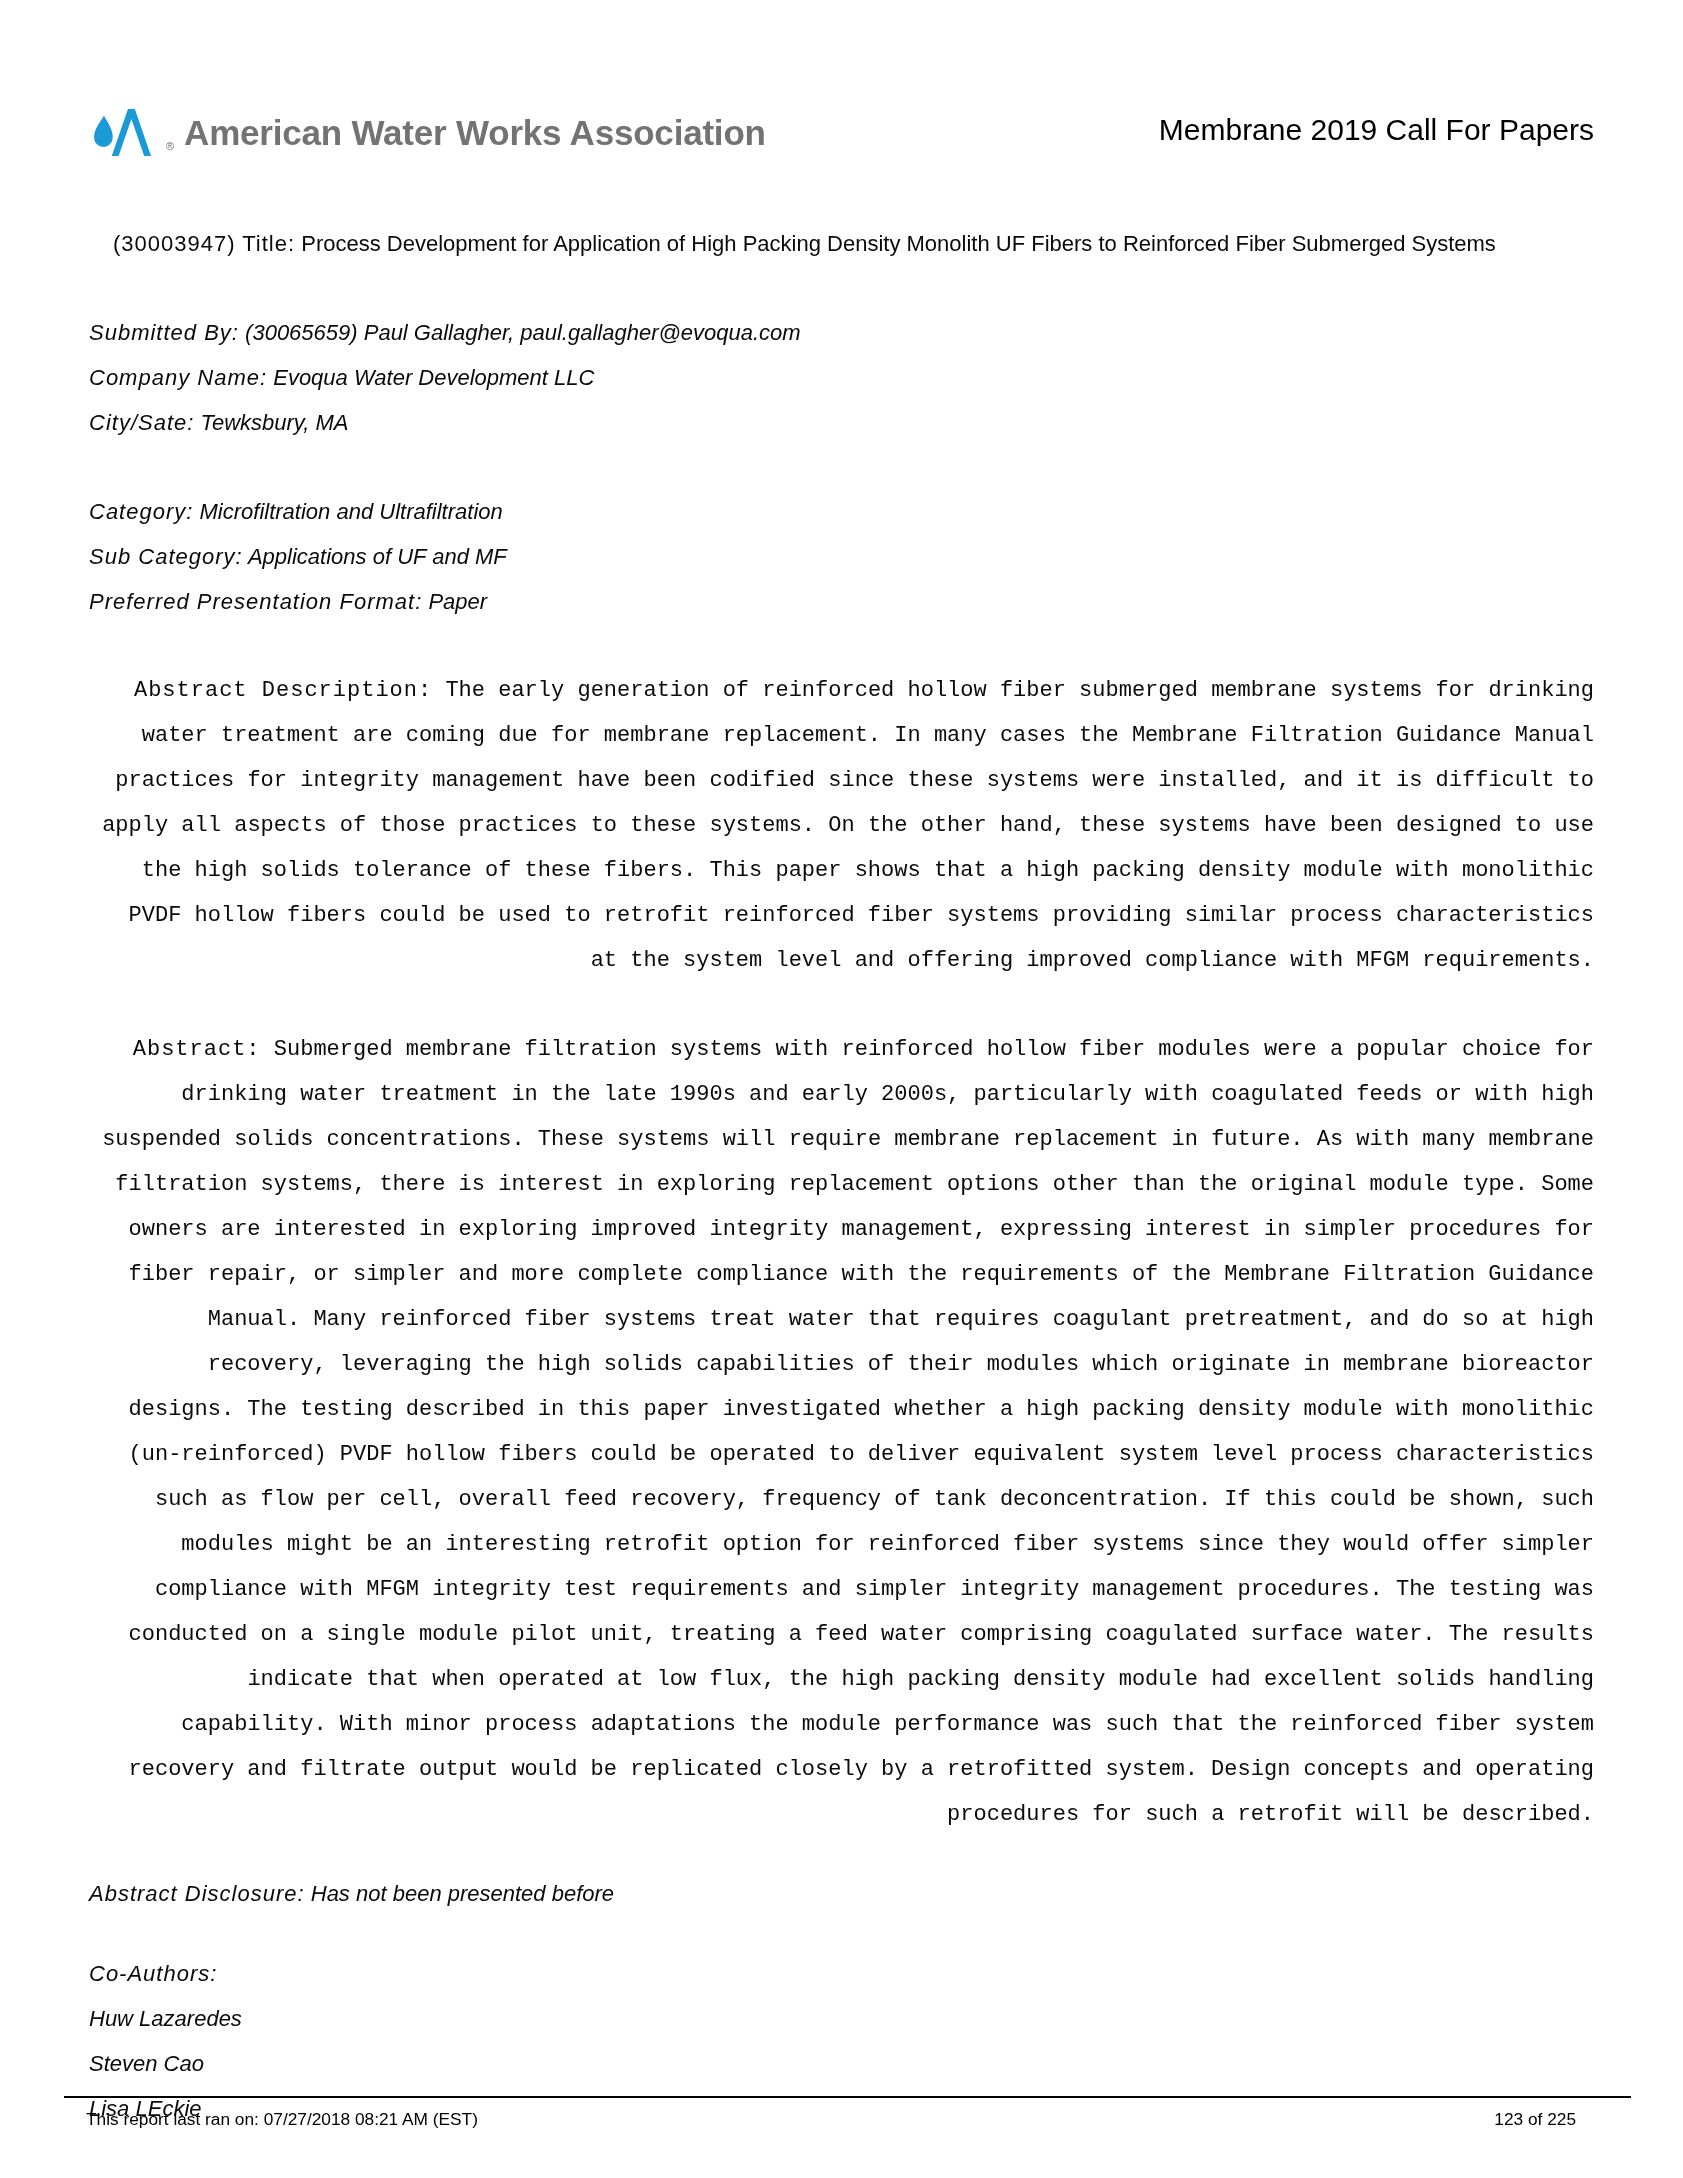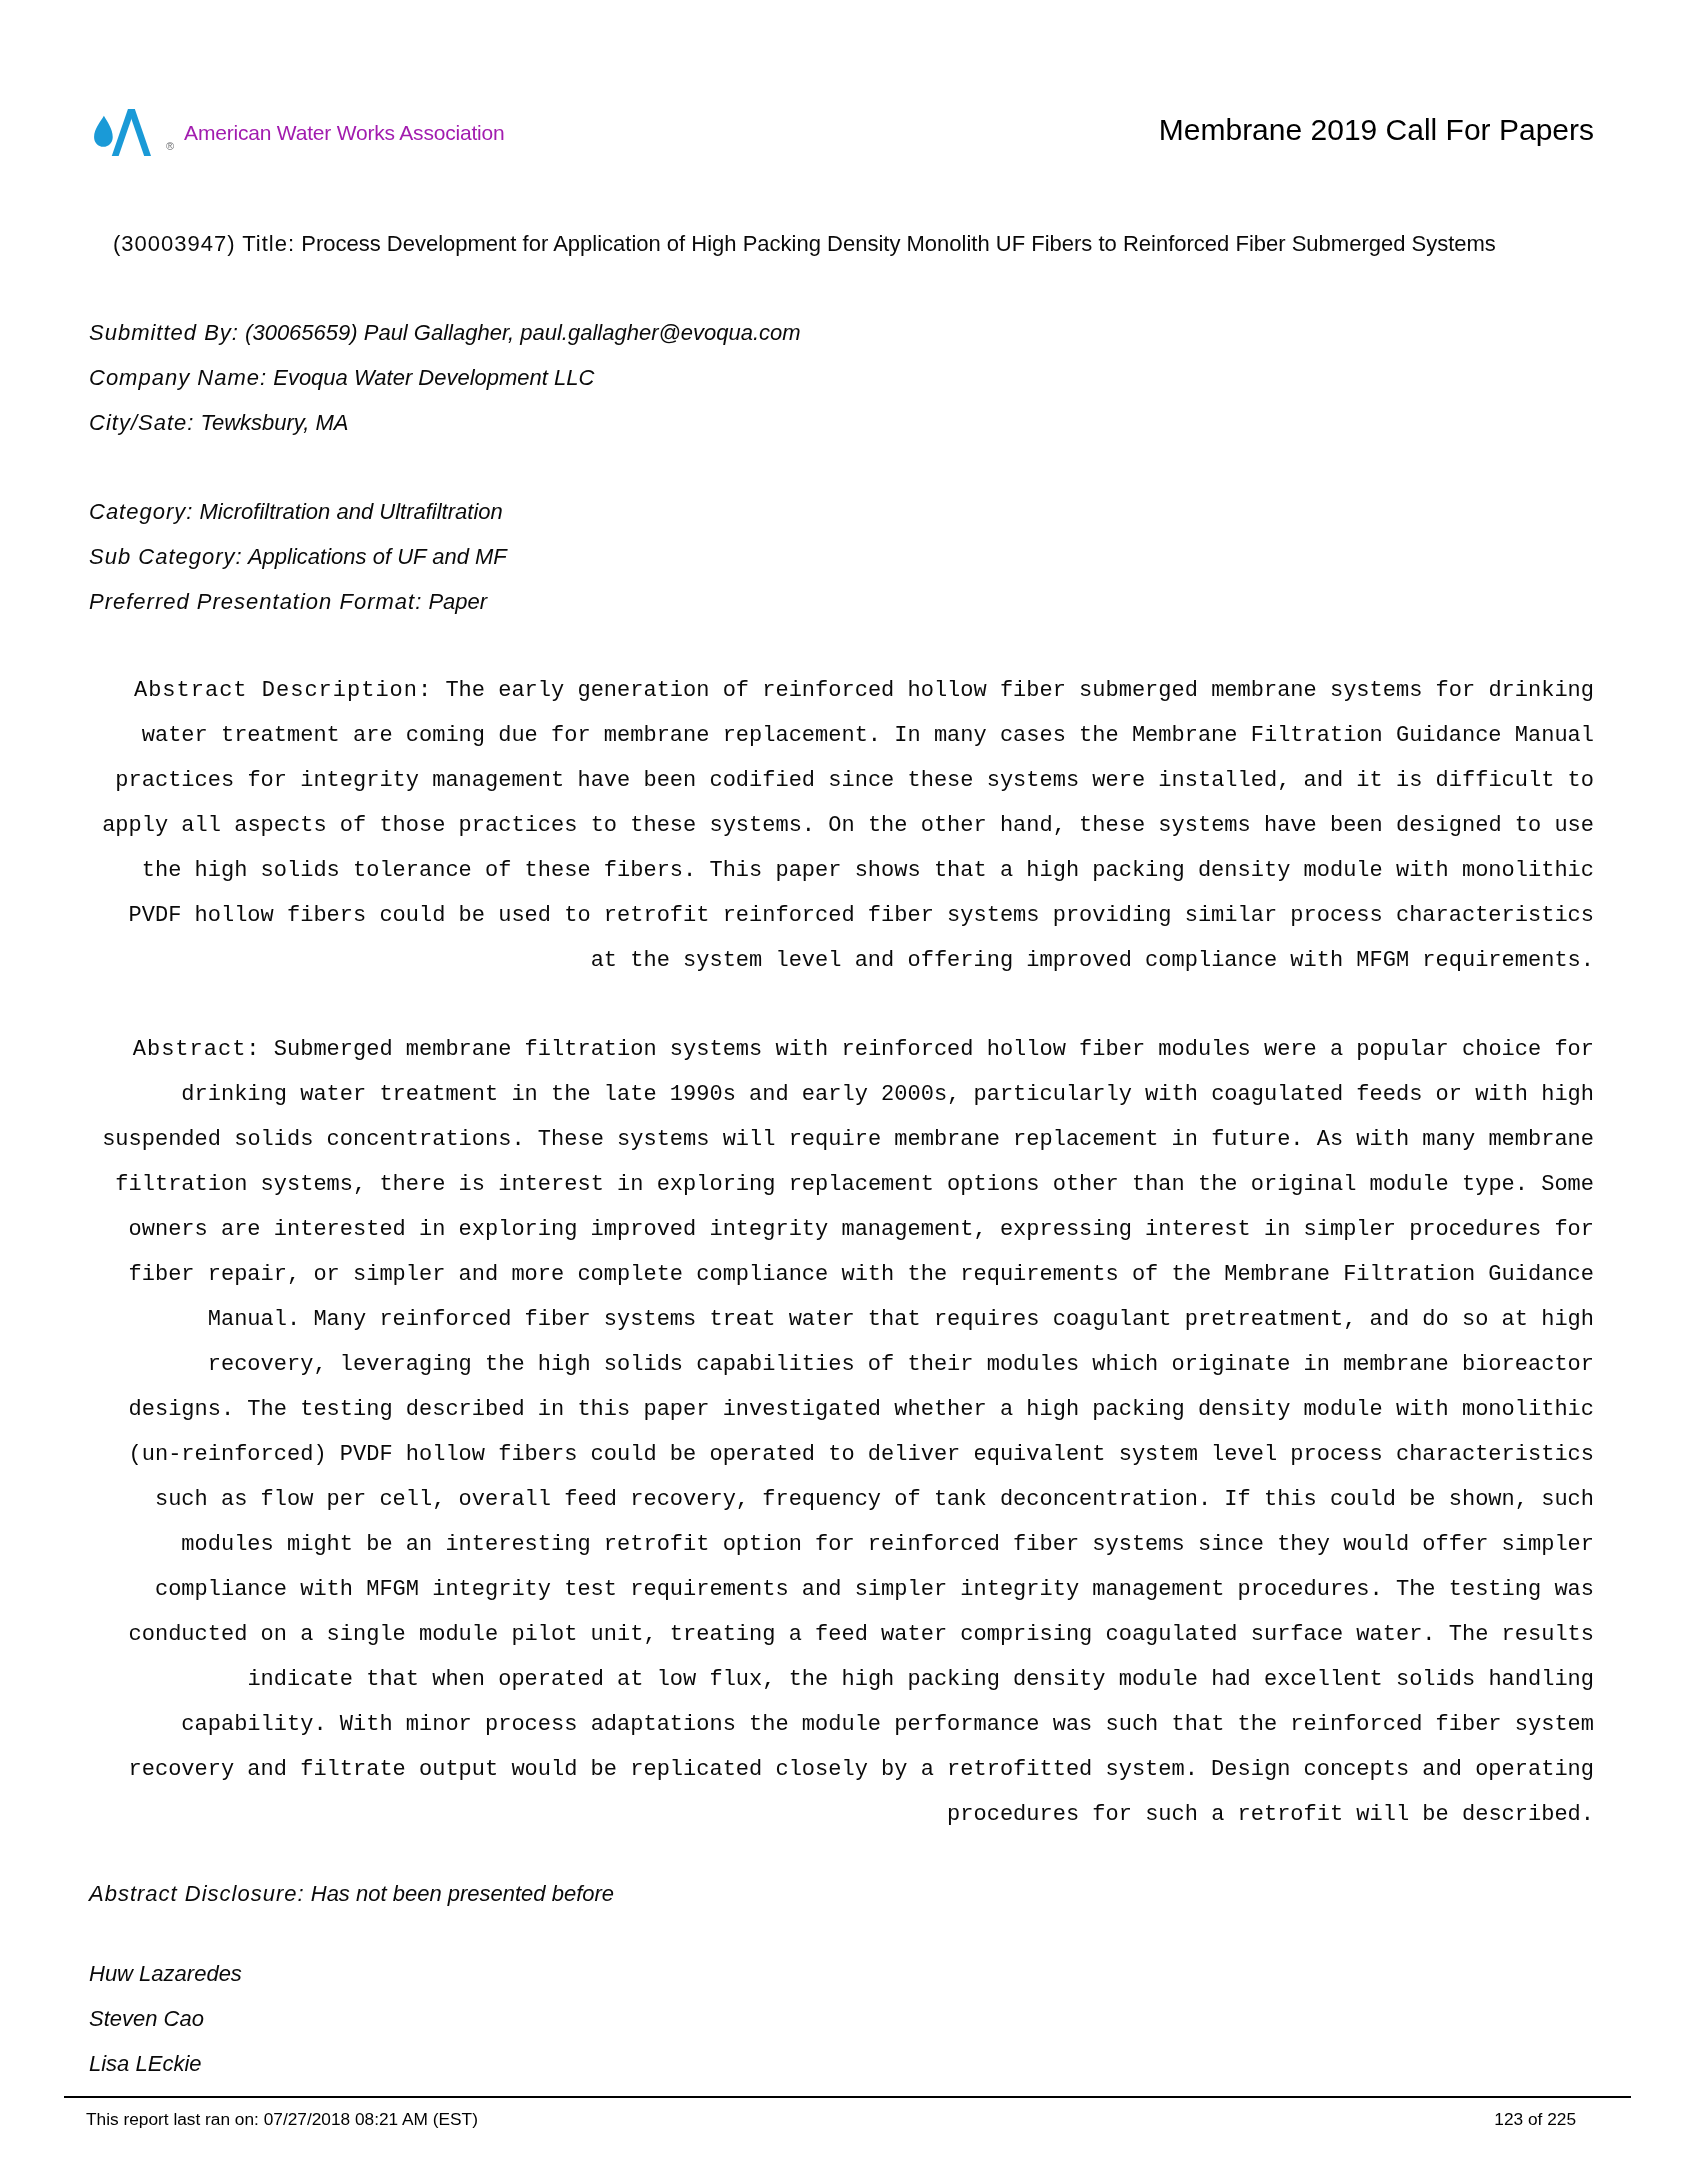--- a/index.html
+++ b/index.html
@@ -17,23 +17,23 @@
   
   .header-row{
     display:flex;
     justify-content:space-between;
     align-items:flex-start;
     padding-top:105px;
   }
   .logo{display:flex;align-items:center;gap:8px;}
   .logo svg{display:block;}
   .org-name{
-    font-size:21px;
-    font-weight:400;
-    color:#a21caf;
+    font-size:35px;
+    font-weight:700;
+    color:#737373;
     letter-spacing:-0.2px;
     line-height:55px;
   }
   .reg-mark{
     font-size:11px;
     color:#6e6f72;
     align-self:flex-end;
     margin:0 2px 8px -4px;
   }
   .doc-title{
@@ -128,20 +128,21 @@
       <span class="lbl">Abstract:</span>
       <span>Submerged membrane filtration systems with reinforced hollow fiber modules were a popular choice for drinking water treatment in the late 1990s and early 2000s, particularly with coagulated feeds or with high suspended solids concentrations. These systems will require membrane replacement in future. As with many membrane filtration systems, there is interest in exploring replacement options other than the original module type. Some owners are interested in exploring improved integrity management, expressing interest in simpler procedures for fiber repair, or simpler and more complete compliance with the requirements of the Membrane Filtration Guidance Manual. Many reinforced fiber systems treat water that requires coagulant pretreatment, and do so at high recovery, leveraging the high solids capabilities of their modules which originate in membrane bioreactor designs. The testing described in this paper investigated whether a high packing density module with monolithic (un-reinforced) PVDF hollow fibers could be operated to deliver equivalent system level process characteristics such as flow per cell, overall feed recovery, frequency of tank deconcentration. If this could be shown, such modules might be an interesting retrofit option for reinforced fiber systems since they would offer simpler compliance with MFGM integrity test requirements and simpler integrity management procedures. The testing was conducted on a single module pilot unit, treating a feed water comprising coagulated surface water. The results indicate that when operated at low flux, the high packing density module had excellent solids handling capability. With minor process adaptations the module performance was such that the reinforced fiber system recovery and filtrate output would be replicated closely by a retrofitted system. Design concepts and operating procedures for such a retrofit will be described.</span>
     </div>
 
     <div class="block">
       <span class="lbl">Abstract Disclosure:</span>
       <span>Has not been presented before</span>
     </div>
 
     <div class="block">
+      <div class="line lbl">Co-Authors:</div>
       <div class="line">Huw Lazaredes</div>
       <div class="line">Steven Cao</div>
       <div class="line">Lisa LEckie</div>
     </div>
 
   </div>
 
   <div class="footer">
     <div class="left">This report last ran on: 07/27/2018 08:21 AM (EST)</div>
     <div class="right">123 of 225</div>

